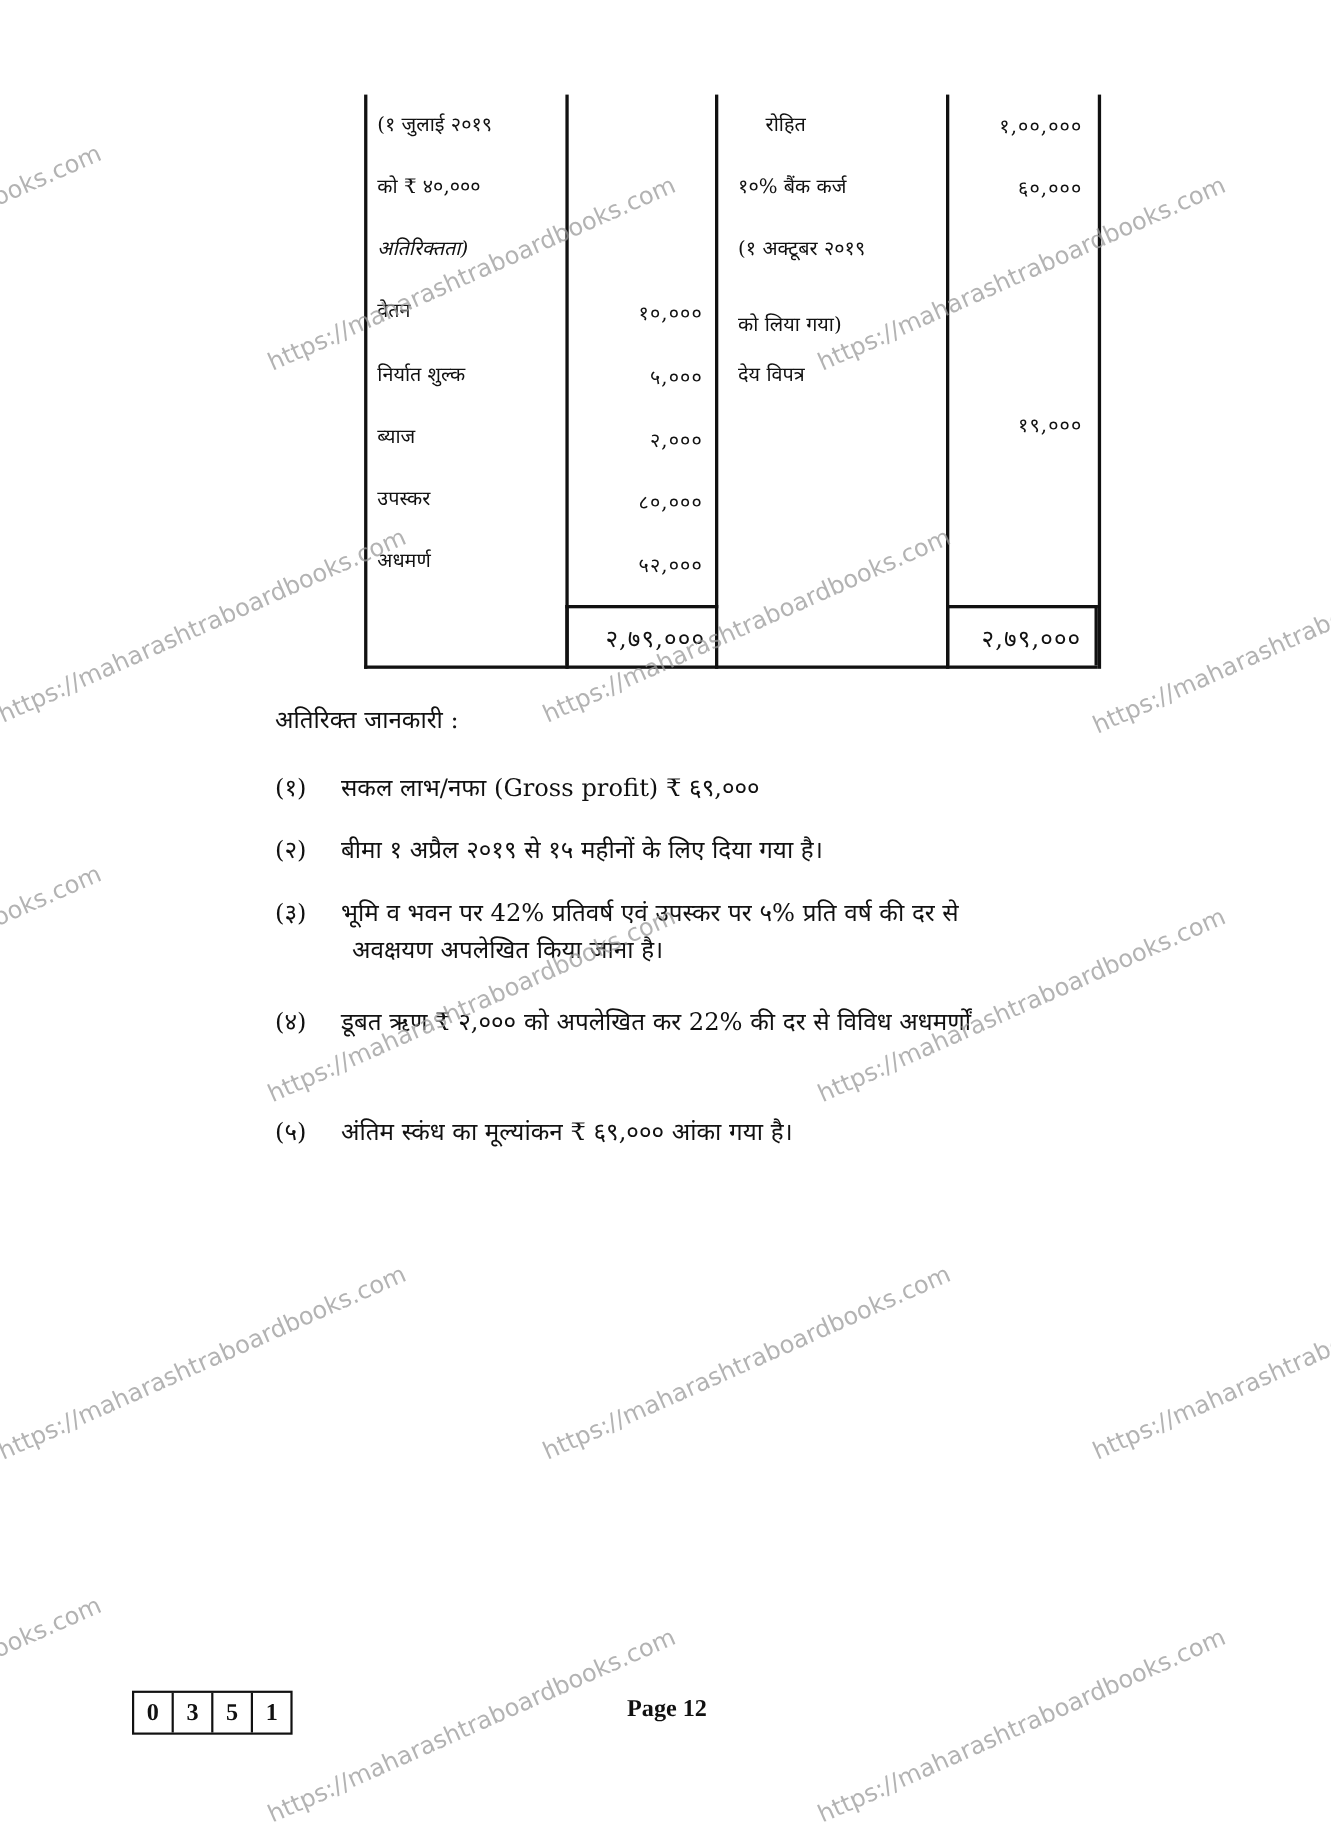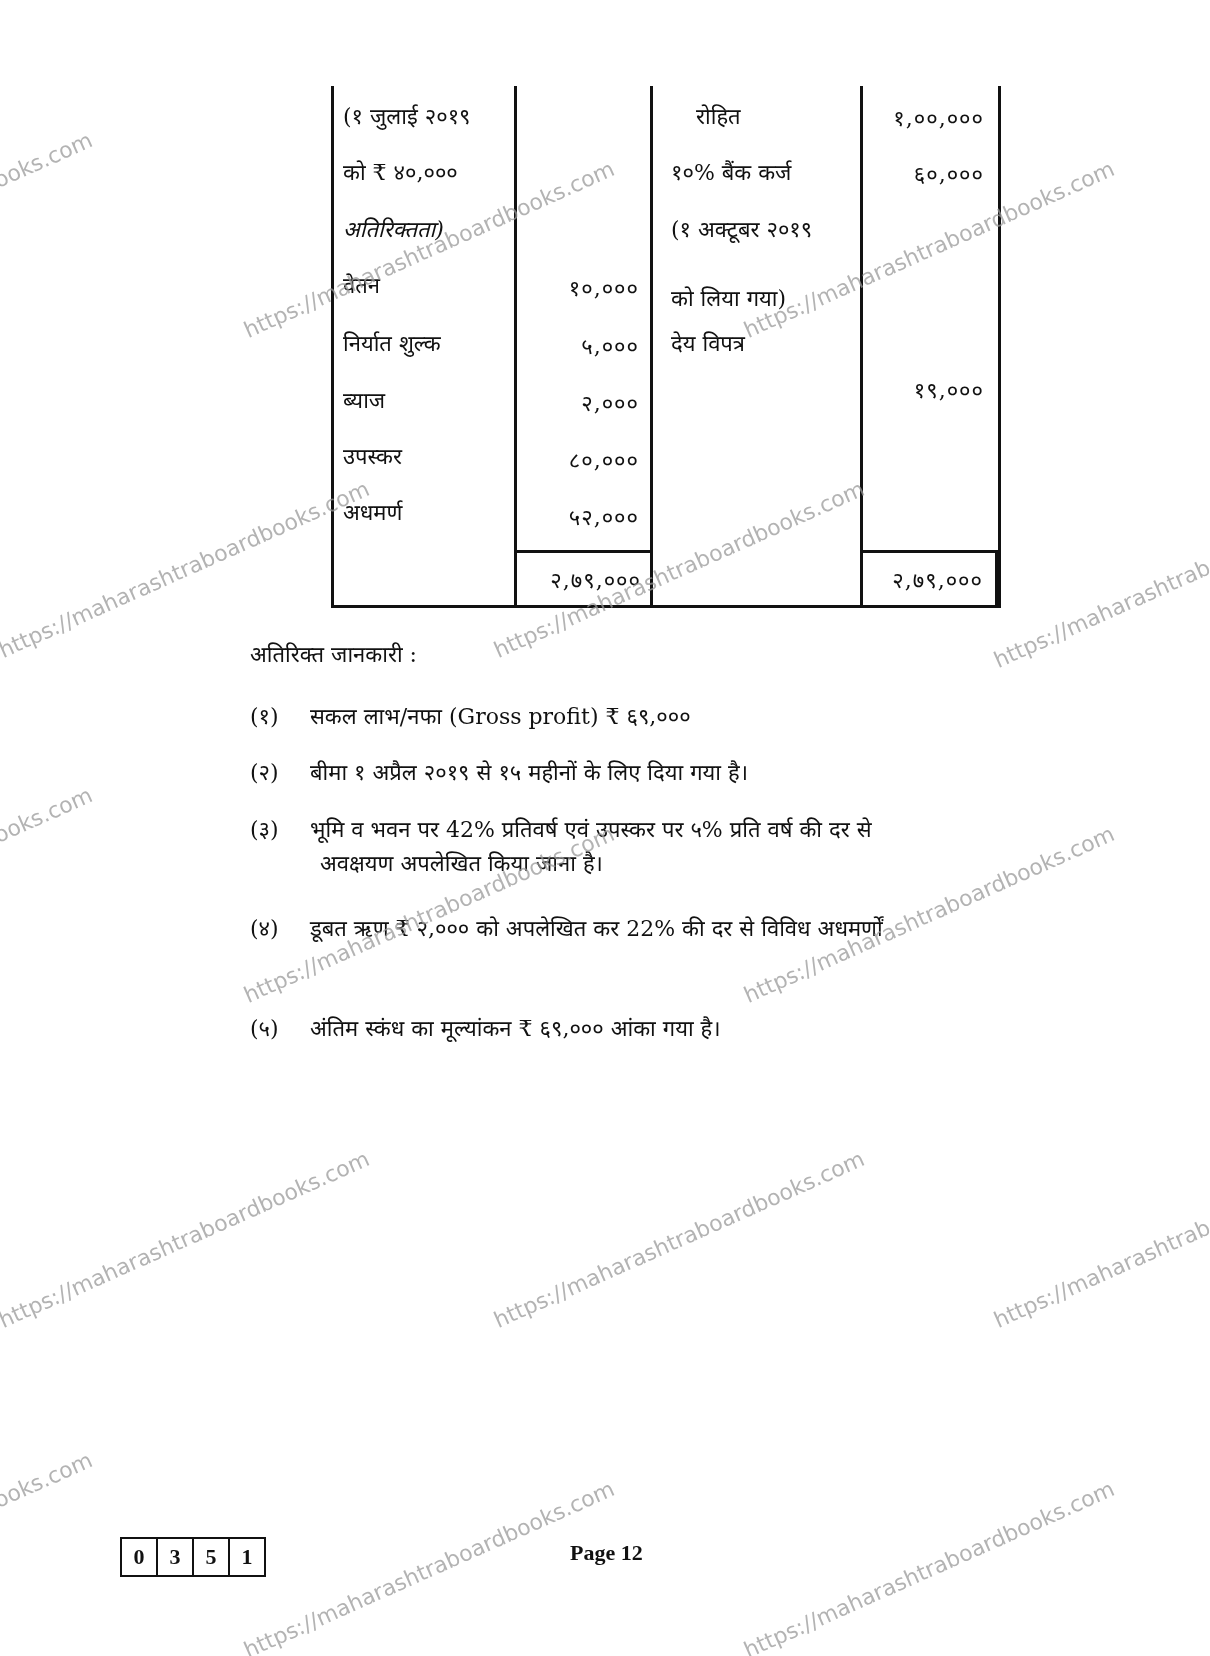--- a/index.html
+++ b/index.html
@@ -21,21 +21,21 @@
   .col.c2 { left: 183px; width: 136px; }
   .col.c3 { left: 319px; width: 210px; }
   .col.c4 { left: 529px; width: 135px; border-right: 3px solid #111; }
   .bottom-line { position: absolute; left: 0; width: 667px; top: 519px; border-top: 3px solid #111; }
   .total-box {
     position: absolute; top: 464px; height: 55px; border-top: 3px solid #111;
     font-size: 22px; display: flex; align-items: center; justify-content: flex-end;
     box-sizing: border-box; padding-right: 12px; letter-spacing: 1px;
   }
   .row-text {
-    position: absolute; font-size: 22px; white-space: nowrap;
+    position: absolute; font-size: 18px; white-space: nowrap;
   }
   .amt { text-align: right; letter-spacing: 1px; }
   
   .notes-heading { position: absolute; left: 250px; top: 638px; font-size: 22px; }
   .note { position: absolute; left: 250px; font-size: 22px; white-space: nowrap; }
   .note .num { display: inline-block; width: 60px; }
   .note .cont { position: absolute; left: 60px; top: 34px; margin-left: 10px; }
   
   .code-box {
     position: absolute; left: 120px; top: 1537px; display: flex;

